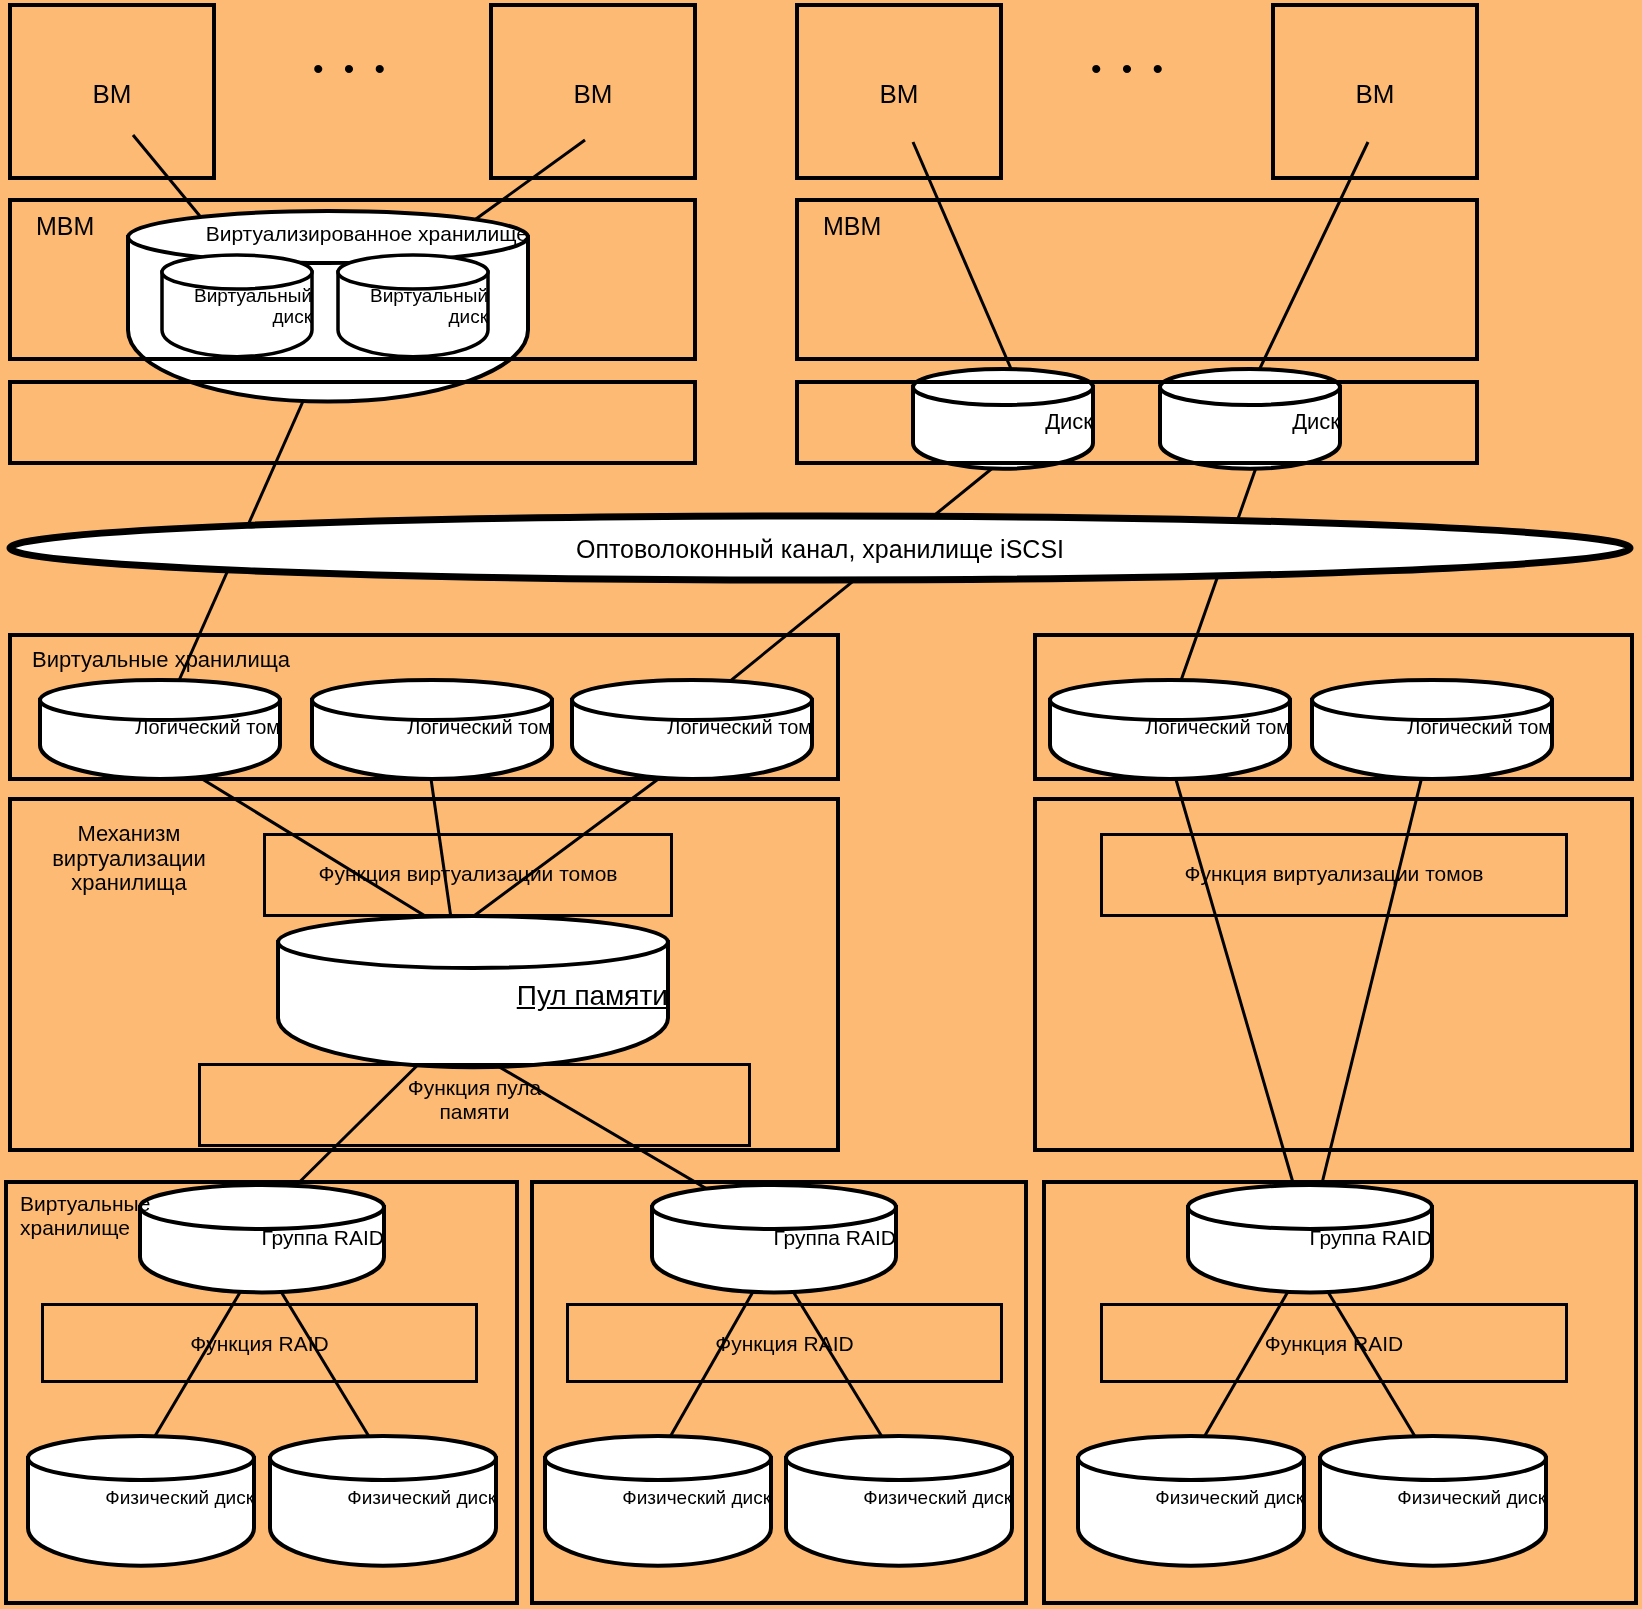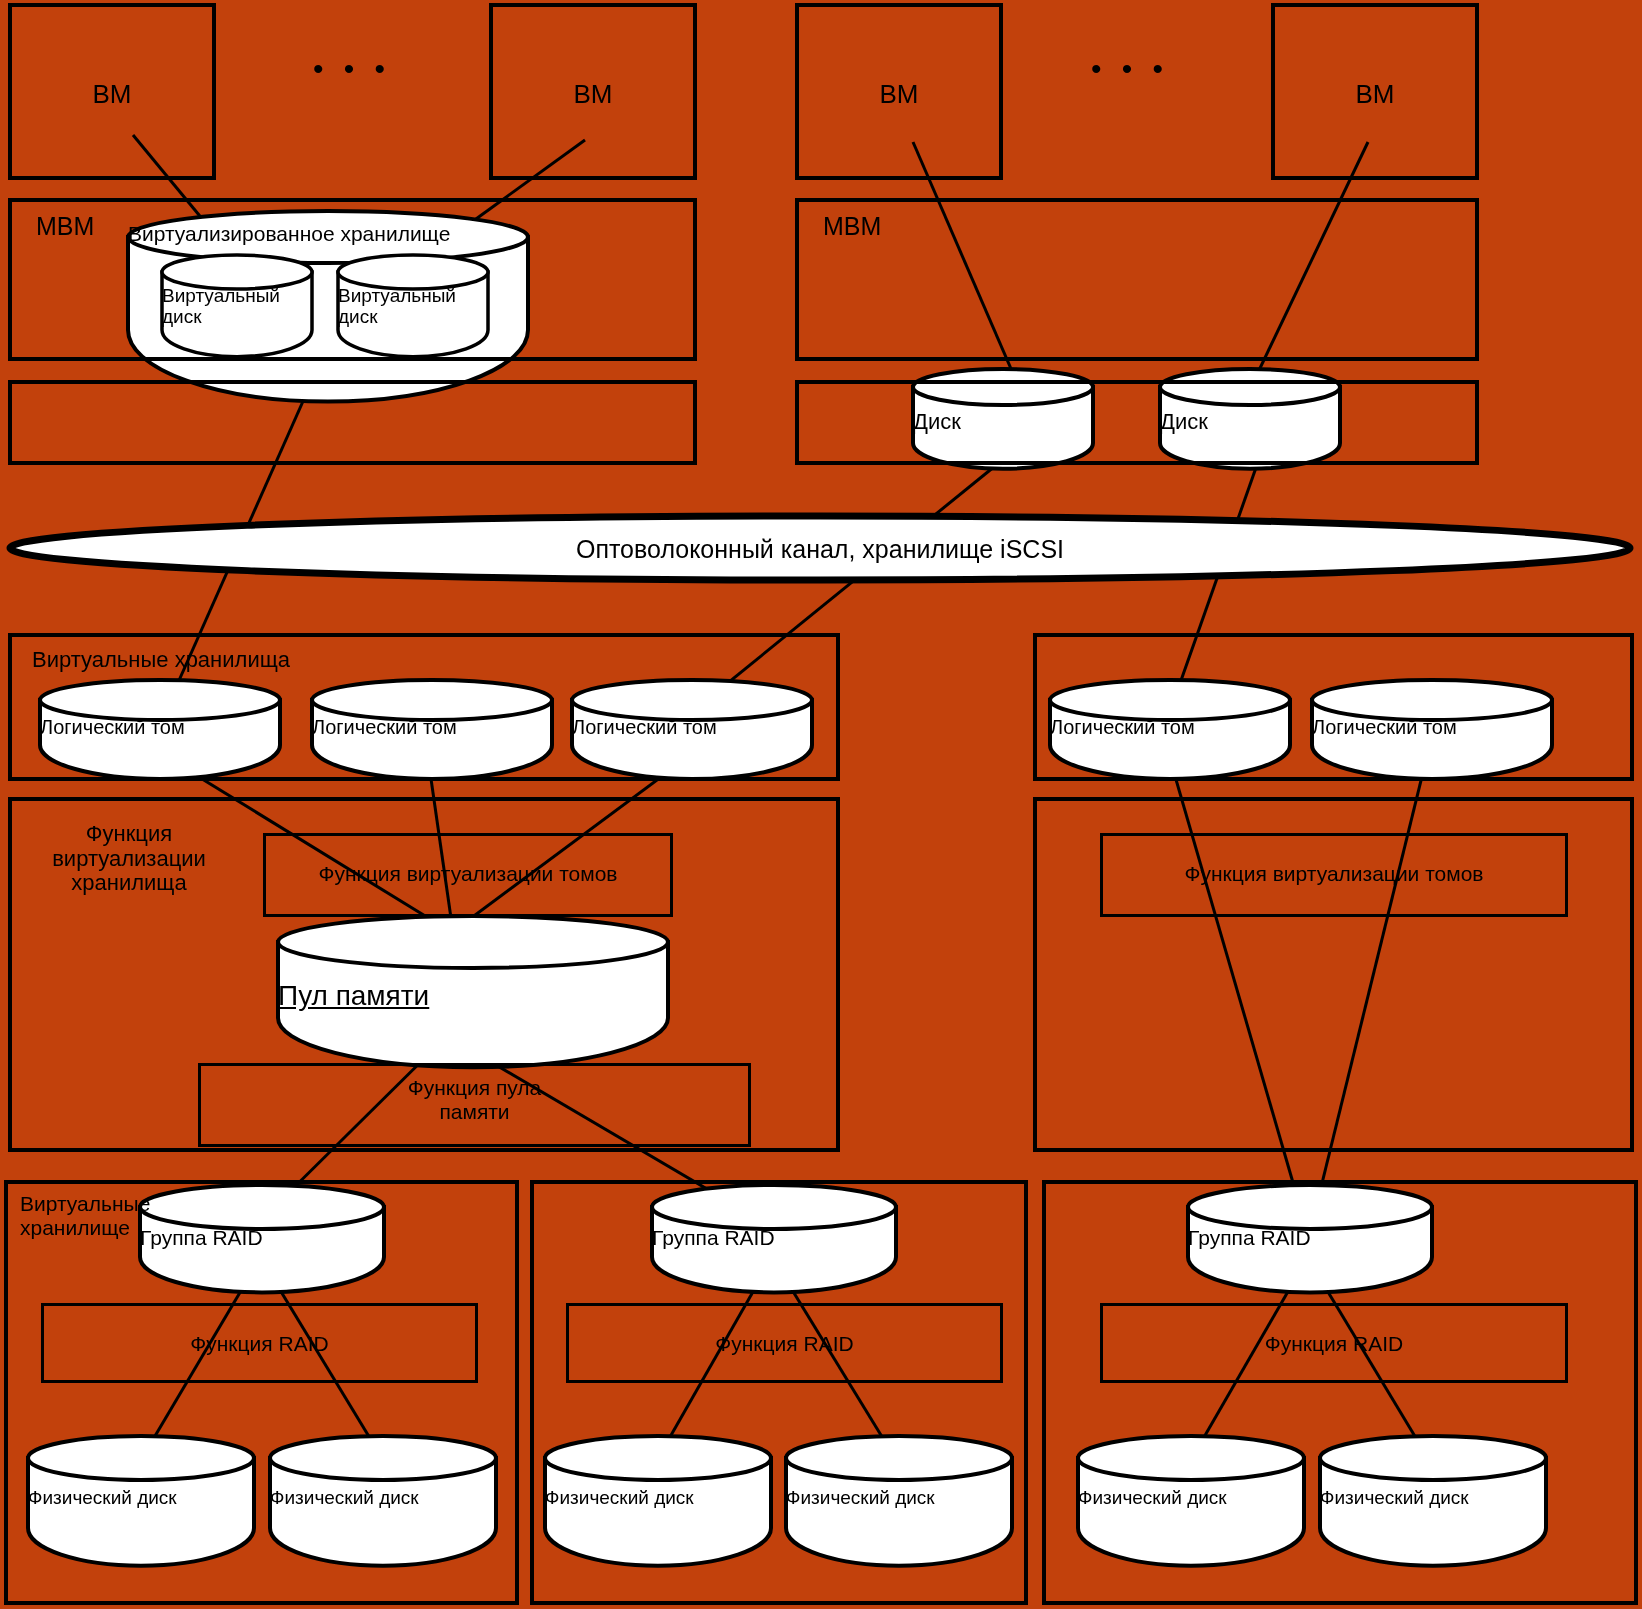--- a/index.html
+++ b/index.html
@@ -1,32 +1,32 @@
 <!DOCTYPE html>
 <html><head>
 <meta charset="utf-8">
 <style>
   html,body{margin:0;padding:0;background:#ffffff;}
   body{font-family:"Liberation Sans","DejaVu Sans",sans-serif;}
-  #stage{position:relative;width:1642px;height:1609px;background:#c2410c;overflow:hidden;}
+  #stage{position:relative;width:1642px;height:1609px;background:#fdba74;overflow:hidden;}
 
   
   .box{position:absolute;border:4px solid #000;background:transparent;box-sizing:border-box;}
   .box.thin{border-width:3px;}
   .lbl{position:absolute;color:#000;white-space:pre;line-height:1.12;}
   .ctr{text-align:center;}
 
   
   svg.layer{position:absolute;left:0;top:0;width:1642px;height:1609px;overflow:visible;pointer-events:none;}
   svg.layer .cyl{fill:#fff;stroke:#000;stroke-width:4;}
   svg.layer .cyl2{fill:#fff;stroke:#000;stroke-width:3.5;}
   svg.layer .lead{stroke:#000;stroke-width:3;fill:none;}
   svg.layer .ell{fill:#fff;stroke:#000;stroke-width:7;}
 
-  .cyltext{position:absolute;color:#000;text-align:left;white-space:pre;line-height:1.12;}
+  .cyltext{position:absolute;color:#000;text-align:right;white-space:pre;line-height:1.12;}
 </style>
 </head>
 <body>
 
 <div id="stage">
 
   <svg class="layer" viewBox="0 0 1642 1609">
 
     <g>
 
@@ -178,21 +178,21 @@
   <div class="lbl" style="left:32px;top:648px;font-size:22px;">Виртуальные хранилища</div>
   <div class="cyltext" style="left:40px;top:716px;width:240px;font-size:20px;">Логический том</div>
   <div class="cyltext" style="left:312px;top:716px;width:240px;font-size:20px;">Логический том</div>
   <div class="cyltext" style="left:572px;top:716px;width:240px;font-size:20px;">Логический том</div>
 
   <div class="box" style="left:1033px;top:633px;width:601px;height:148px;"></div>
   <div class="cyltext" style="left:1050px;top:716px;width:240px;font-size:20px;">Логический том</div>
   <div class="cyltext" style="left:1312px;top:716px;width:240px;font-size:20px;">Логический том</div>
 
   <div class="box" style="left:8px;top:797px;width:832px;height:355px;"></div>
-  <div class="lbl ctr" style="left:24px;top:822px;width:210px;font-size:22px;">Функция
+  <div class="lbl ctr" style="left:24px;top:822px;width:210px;font-size:22px;">Механизм
 виртуализации
 хранилища</div>
 
   <div class="box thin" style="left:263px;top:833px;width:410px;height:84px;"></div>
   <div class="lbl ctr" style="left:263px;top:862px;width:410px;font-size:21px;">Функция виртуализации томов</div>
 
   <div class="cyltext" style="left:278px;top:980px;width:390px;font-size:28px;text-decoration:underline;">Пул памяти</div>
 
   <div class="box thin" style="left:198px;top:1063px;width:553px;height:84px;"></div>
   <div class="lbl ctr" style="left:198px;top:1076px;width:553px;font-size:21px;">Функция пула

